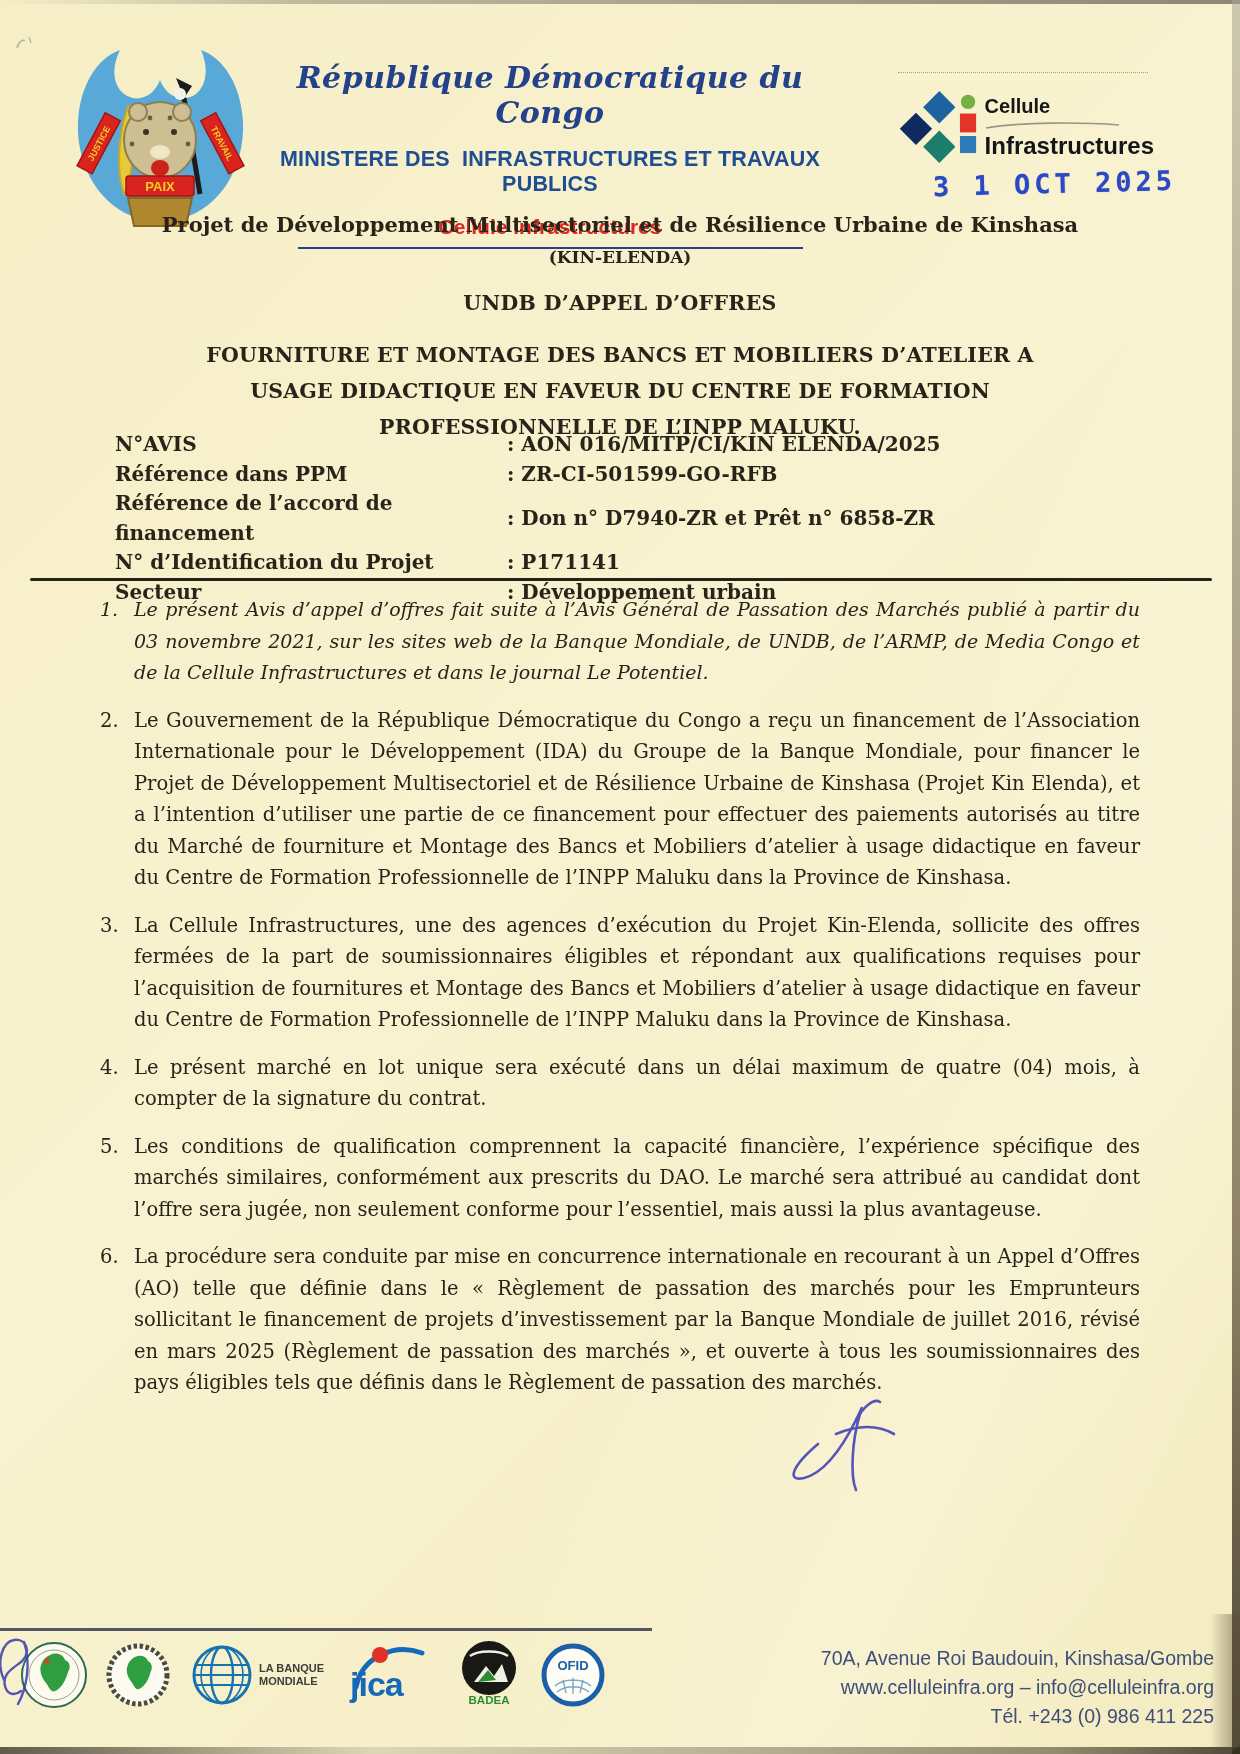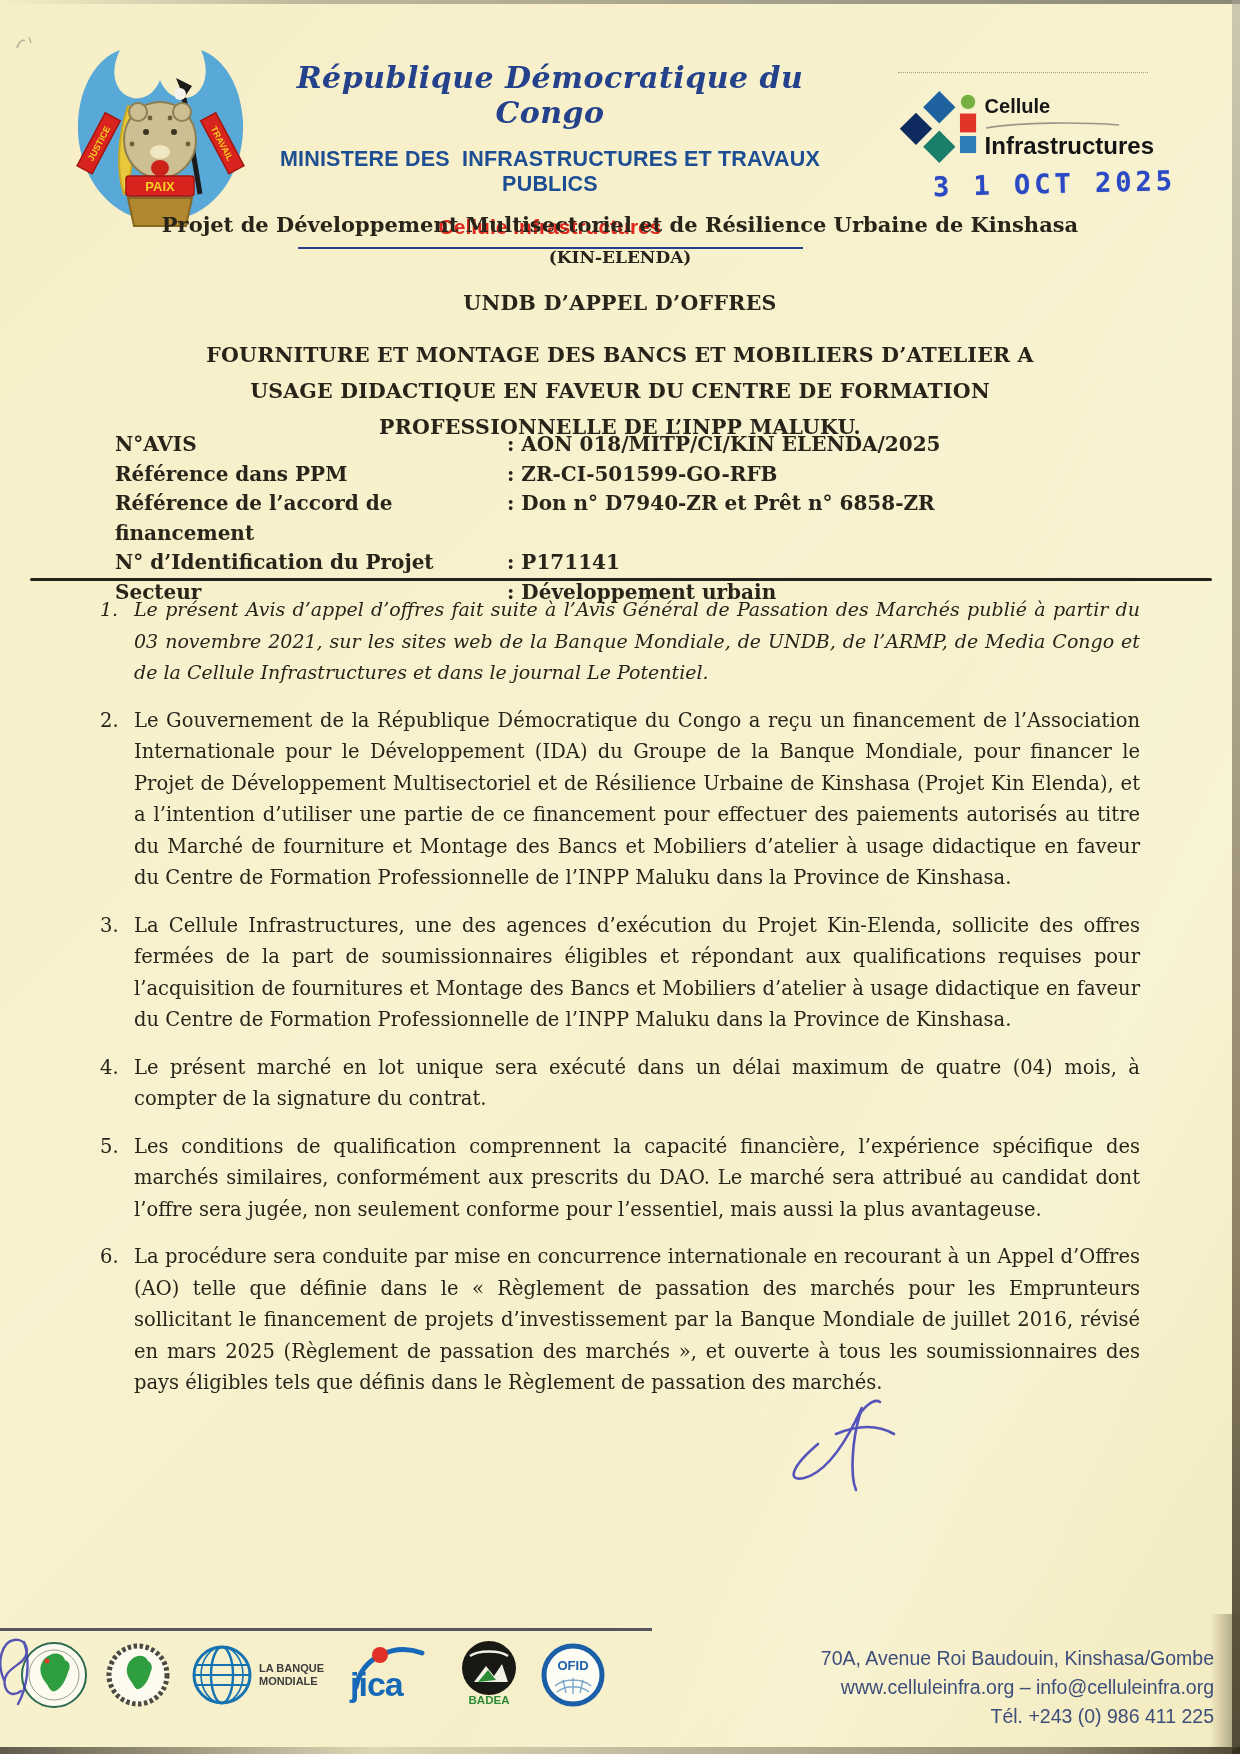--- a/index.html
+++ b/index.html
@@ -43,21 +43,21 @@
 
   
   .titles{position:absolute;left:120px;top:212px;width:1000px;text-align:center;}
   .t-project{font-size:21px;font-weight:bold;}
   .t-acronym{font-size:17px;font-weight:bold;margin-top:10px;}
   .t-notice{font-size:20.5px;font-weight:bold;margin-top:24px;letter-spacing:.3px;}
   .t-subject{font-size:20.5px;font-weight:bold;margin:22px auto 0;width:910px;line-height:36px;letter-spacing:.2px;}
 
   
   .reftab{position:absolute;left:115px;top:430px;width:1050px;font-size:20px;font-weight:bold;}
-  .refrow{display:flex;line-height:29.5px;}
+  .refrow{display:flex;line-height:29.5px;align-items:center;}
   .reflabel{width:392px;flex:none;}
   .refvalue{flex:1;}
   .big-rule{position:absolute;left:30px;top:578px;width:1182px;height:3px;background:#23231b;border-radius:2px;}
 
   
   .paras{position:absolute;left:100px;top:594px;width:1040px;}
   .para{display:flex;margin-bottom:16px;font-size:19.5px;line-height:31.5px;}
   .pnum{width:34px;flex:none;}
   .ptext{flex:1;margin:0;text-align:justify;}
   .para.italic{font-style:italic;font-size:19px;}
@@ -148,21 +148,21 @@
   <section class="titles">
     <div class="t-project">Projet de Développement Multisectoriel et de Résilience Urbaine de Kinshasa</div>
     <div class="t-acronym">(KIN-ELENDA)</div>
     <div class="t-notice">UNDB D’APPEL D’OFFRES</div>
     <div class="t-subject">FOURNITURE ET MONTAGE DES BANCS ET MOBILIERS D’ATELIER A USAGE DIDACTIQUE EN FAVEUR DU CENTRE DE FORMATION PROFESSIONNELLE DE L’INPP MALUKU.</div>
   </section>
 
   <div class="reftab">
     <div class="refrow">
       <span class="reflabel">N°AVIS</span>
-      <span class="refvalue">: AON 018/MITP/CI/KIN ELENDA/2025</span>
+      <span class="refvalue">: AON 016/MITP/CI/KIN ELENDA/2025</span>
     </div>
     <div class="refrow">
       <span class="reflabel">Référence dans PPM</span>
       <span class="refvalue">: ZR-CI-501599-GO-RFB</span>
     </div>
     <div class="refrow">
       <span class="reflabel">Référence de l’accord de financement</span>
       <span class="refvalue">: Don n° D7940-ZR et Prêt n° 6858-ZR</span>
     </div>
     <div class="refrow">

